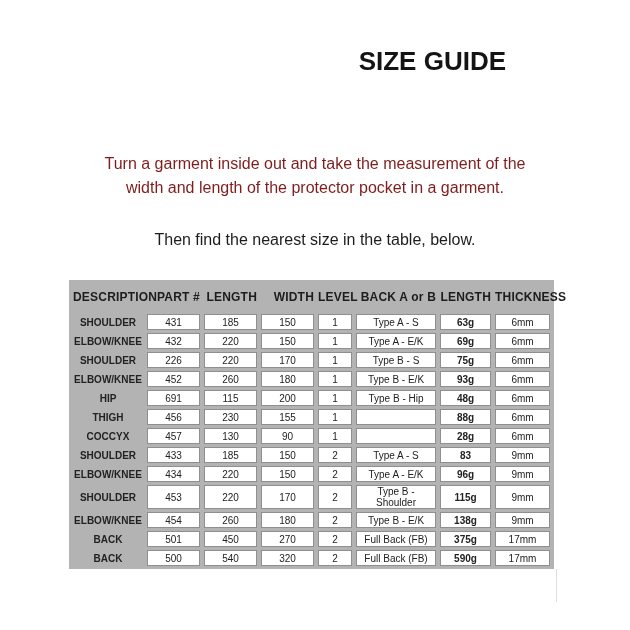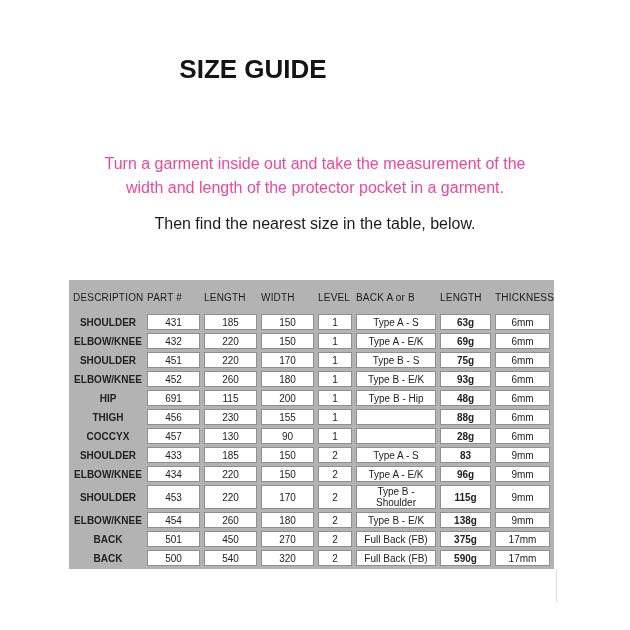--- a/index.html
+++ b/index.html
@@ -13,66 +13,66 @@
   .page {
     position: relative;
     width: 630px;
     height: 630px;
     font-family: "Liberation Sans", sans-serif;
     color: #161616;
     background: #ffffff;
   }
   .title {
     position: absolute;
-    top: 52px;
+    top: 44px;
     left: 0;
     width: 506px;
-    text-align: center;
+    text-align: right;
     font-size: 26px;
     line-height: 35px;
     font-weight: 600;
     color: #141414;
   }
   .instructions {
     position: absolute;
     top: 152px;
     left: 0;
     width: 630px;
     text-align: center;
     font-size: 16px;
     line-height: 24px;
-    color: #ec4899;
+    color: #7f1d1d;
   }
   .find-note {
     position: absolute;
-    top: 213px;
+    top: 229px;
     left: 0;
     width: 630px;
     text-align: center;
     font-size: 16px;
     line-height: 22px;
     color: #1c1c1c;
   }
   table.size-table {
     position: absolute;
     top: 280px;
     left: 69px;
     width: 485px;
     table-layout: fixed;
     border-collapse: separate;
     border-spacing: 4px 3px;
     background: var(--table-bg, #b3b3b3);
   }
   table.size-table th {
     height: 28px;
     padding: 0;
-    text-align: left;
+    text-align: right;
     vertical-align: middle;
-    font-size: 10px;
-    font-weight: normal;
+    font-size: 12px;
+    font-weight: bold;
     letter-spacing: 0.2px;
     color: #1d1d1d;
     background: transparent;
   }
   table.size-table td {
     height: 16px;
     box-sizing: border-box;
     padding: 0;
     text-align: center;
     vertical-align: middle;
@@ -157,21 +157,21 @@
           <td class="data-cell">432</td>
           <td class="data-cell">220</td>
           <td class="data-cell">150</td>
           <td class="data-cell">1</td>
           <td class="data-cell">Type A - E/K</td>
           <td class="data-cell weight-cell">69g</td>
           <td class="data-cell">6mm</td>
         </tr>
         <tr>
           <td class="desc-cell">SHOULDER</td>
-          <td class="data-cell">451</td>
+          <td class="data-cell">226</td>
           <td class="data-cell">220</td>
           <td class="data-cell">170</td>
           <td class="data-cell">1</td>
           <td class="data-cell">Type B - S</td>
           <td class="data-cell weight-cell">75g</td>
           <td class="data-cell">6mm</td>
         </tr>
         <tr>
           <td class="desc-cell">ELBOW/KNEE</td>
           <td class="data-cell">452</td>

